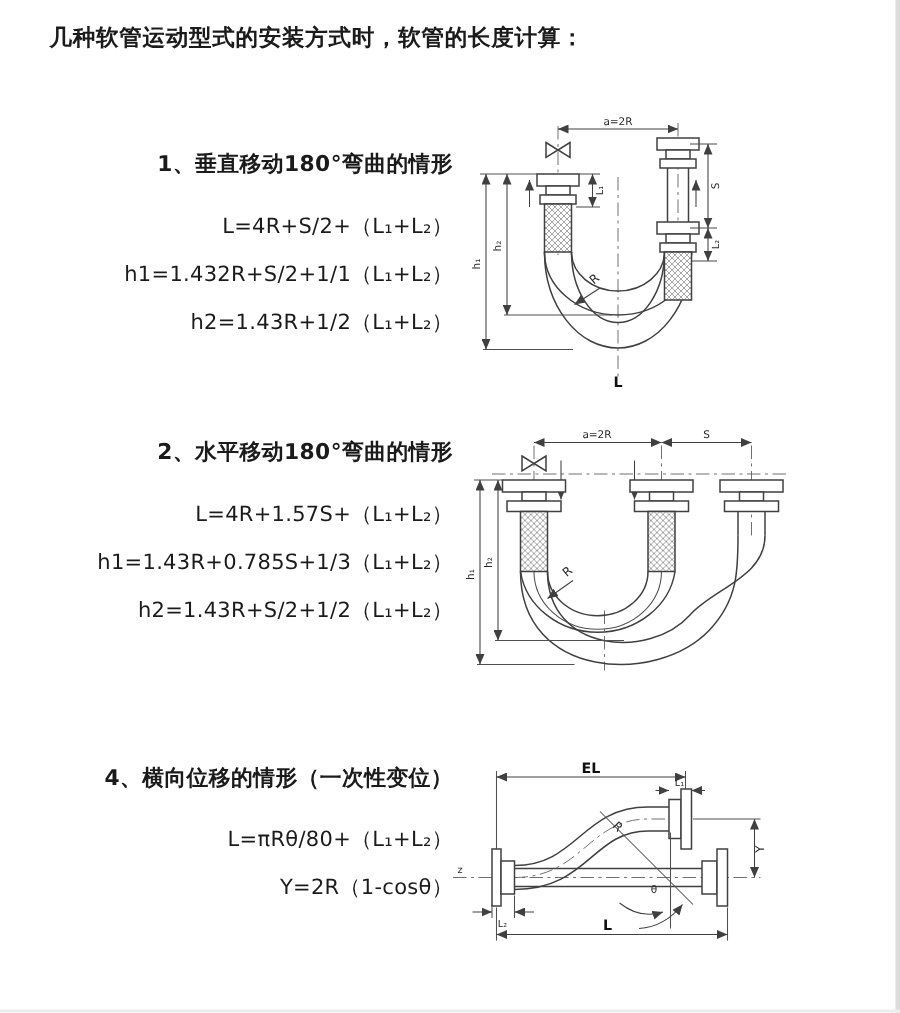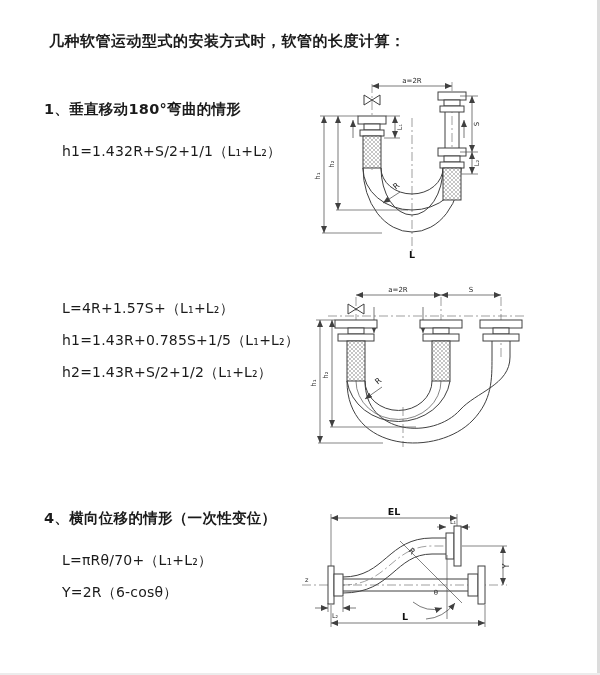--- a/index.html
+++ b/index.html
@@ -1,22 +1,22 @@
 <!DOCTYPE html>
 <html><head>
 <meta charset="utf-8">
 <style>
   html,body{margin:0;padding:0;}
   body{width:600px;height:675px;background:#ffffff;overflow:hidden;
        font-family:"DejaVu Sans","Liberation Sans",sans-serif;color:#1b1b1b;}
   .page{position:relative;width:600px;height:675px;background:#fff;}
   .edge-right{position:absolute;right:0;top:0;width:3px;height:100%;background:#dcdcdc;}
   .edge-bottom{position:absolute;left:0;bottom:0;width:100%;height:2px;background:#ececec;}
-  .title{position:absolute;left:33px;top:16px;margin:16px;font-size:15px;font-weight:bold;letter-spacing:.5px;}
-  .sec{position:absolute;left:44px;width:270px;}
+  .title{position:absolute;left:33px;top:16px;margin:0;font-size:15px;font-weight:bold;letter-spacing:.5px;}
+  .sec{position:absolute;left:32px;width:270px;text-align:right;}
   .sec h2{margin:0 0 16px 0;font-size:14.5px;font-weight:bold;letter-spacing:.3px;}
   .formula{padding-left:18px;font-size:14px;line-height:32px;white-space:nowrap;letter-spacing:.2px;}
   .diagram{position:absolute;}
   svg{display:block;width:100%;height:100%;}
   .ln{stroke:#404040;stroke-width:1;fill:none;}
   .thin{stroke:#505050;stroke-width:.7;fill:none;}
   .cl{stroke:#606060;stroke-width:.6;fill:none;stroke-dasharray:9 3 2 3;}
   .dim{stroke:#404040;stroke-width:.7;fill:none;}
   .fl{fill:#ffffff;stroke:#404040;stroke-width:1;}
   .lbl{fill:#2a2a2a;font-size:7px;}
@@ -26,21 +26,23 @@
 </style>
 </head>
 <body>
 
 <div class="page">
 
   <h1 class="title">几种软管运动型式的安装方式时，软管的长度计算：</h1>
 
   <section class="sec" style="top:100px">
     <h2>1、垂直移动180°弯曲的情形</h2>
+    <div class="formula">L=4R+S/2+（L₁+L₂）</div>
     <div class="formula">h1=1.432R+S/2+1/1（L₁+L₂）</div>
+    <div class="formula">h2=1.43R+1/2（L₁+L₂）</div>
   </section>
 
   <div class="diagram" style="left:310px;top:70px;width:280px;height:190px">
     <svg viewBox="0 0 280 190">
       <defs>
         <marker id="a1" markerWidth="8" markerHeight="6" refX="7" refY="3" orient="auto-start-reverse" markerUnits="userSpaceOnUse">
           <path d="M0,0L7,3L0,6Z" fill="#404040"></path>
         </marker>
         <pattern id="ht1" width="4" height="4" patternUnits="userSpaceOnUse">
           <rect width="4" height="4" fill="#fff"></rect>
@@ -126,22 +128,23 @@
       <g>
         <line class="dim" x1="90" y1="122" x2="73" y2="133" marker-end="url(#a1)"></line>
         <text class="lbl8" transform="rotate(-40 88 118)" x="88" y="118" text-anchor="middle">R</text>
       </g>
 
       <text class="lbl9" x="102" y="188" text-anchor="middle">L</text>
     </svg>
   </div>
 
   <section class="sec" style="top:292px">
+    <h2>2、水平移动180°弯曲的情形</h2>
     <div class="formula">L=4R+1.57S+（L₁+L₂）</div>
-    <div class="formula">h1=1.43R+0.785S+1/5（L₁+L₂）</div>
+    <div class="formula">h1=1.43R+0.785S+1/3（L₁+L₂）</div>
     <div class="formula">h2=1.43R+S/2+1/2（L₁+L₂）</div>
   </section>
 
   <div class="diagram" style="left:308px;top:285px;width:282px;height:175px">
     <svg viewBox="0 0 282 175">
       <defs>
         <marker id="a2" markerWidth="8" markerHeight="6" refX="7" refY="3" orient="auto-start-reverse" markerUnits="userSpaceOnUse">
           <path d="M0,0L7,3L0,6Z" fill="#404040"></path>
         </marker>
         <pattern id="ht2" width="4" height="4" patternUnits="userSpaceOnUse">
@@ -218,22 +221,22 @@
 
       <g>
         <line class="dim" x1="74" y1="102" x2="57" y2="114" marker-end="url(#a2)"></line>
         <text class="lbl8" transform="rotate(-40 72 98)" x="72" y="98" text-anchor="middle">R</text>
       </g>
     </svg>
   </div>
 
   <section class="sec" style="top:509px">
     <h2>4、横向位移的情形（一次性变位）</h2>
-    <div class="formula">L=πRθ/70+（L₁+L₂）</div>
-    <div class="formula">Y=2R（6-cosθ）</div>
+    <div class="formula">L=πRθ/80+（L₁+L₂）</div>
+    <div class="formula">Y=2R（1-cosθ）</div>
   </section>
 
   <div class="diagram" style="left:300px;top:505px;width:295px;height:140px">
     <svg viewBox="0 0 295 140">
       <defs>
         <marker id="a3" markerWidth="8" markerHeight="6" refX="7" refY="3" orient="auto-start-reverse" markerUnits="userSpaceOnUse">
           <path d="M0,0L7,3L0,6Z" fill="#404040"></path>
         </marker>
       </defs>
 

